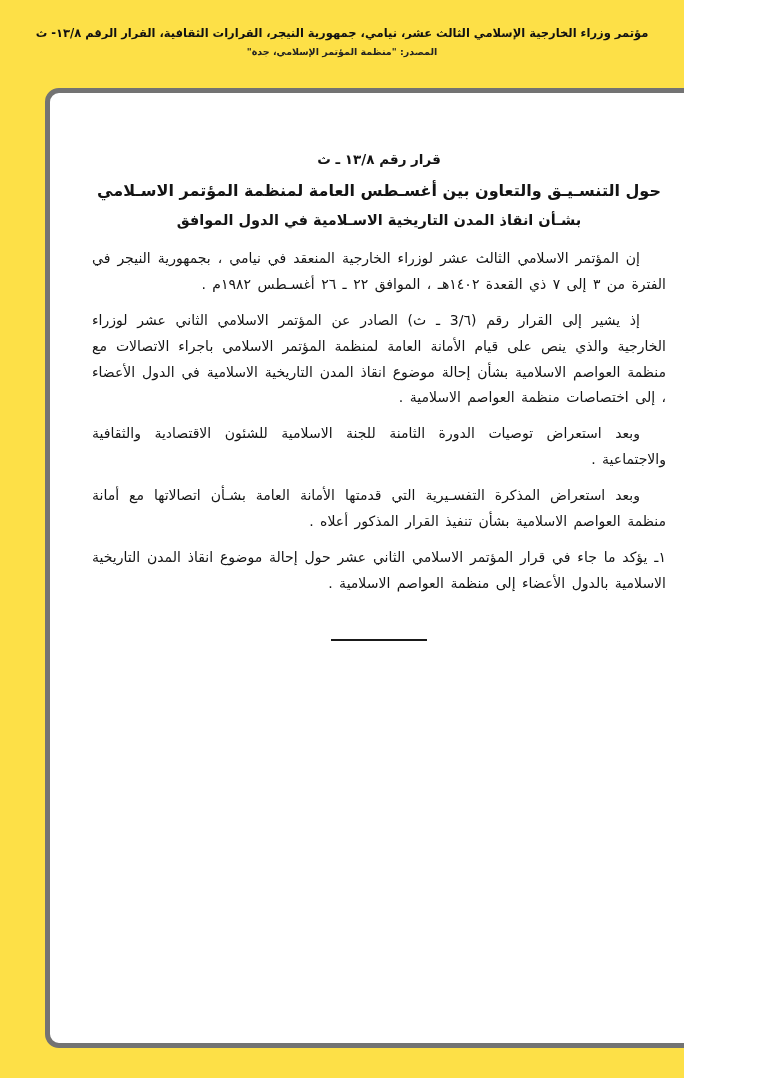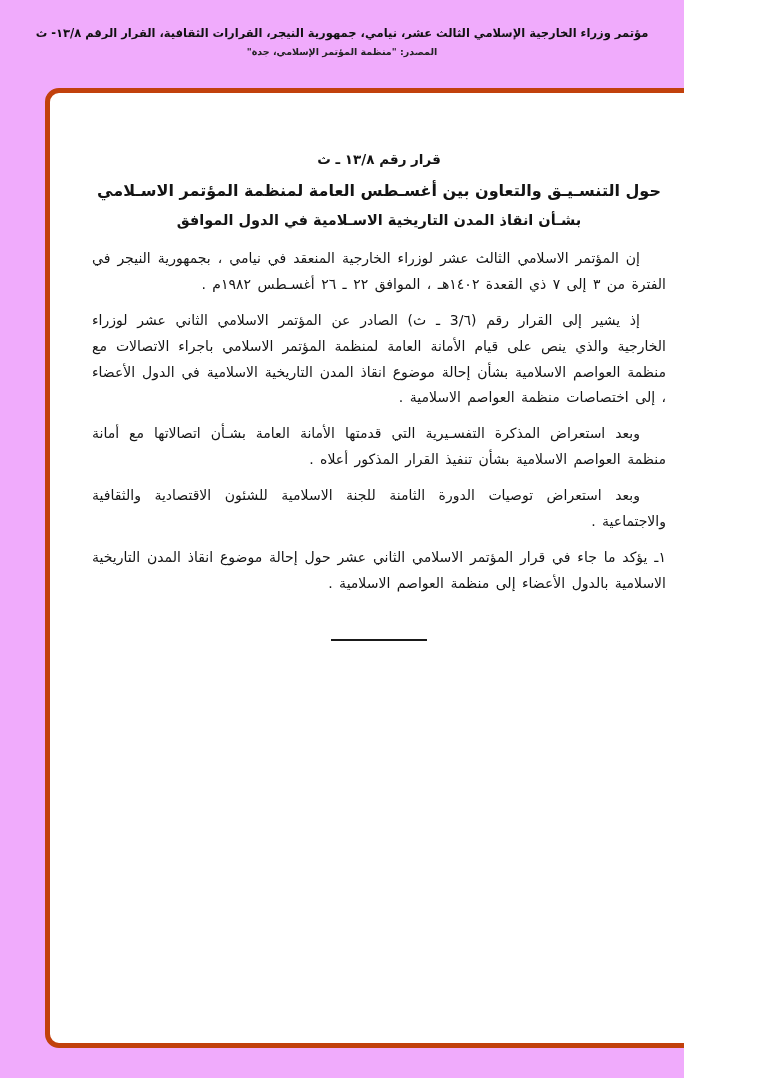--- a/index.html
+++ b/index.html
@@ -5,21 +5,21 @@
   * { margin: 0; padding: 0; box-sizing: border-box; }
   html, body {
     width: 758px;
     background: #ffffff;
     font-family: "DejaVu Sans", sans-serif;
   }
   .page {
     position: relative;
     width: 684px;
     height: 1078px;
-    background: #f0abfc;
+    background: #fde047;
     overflow: hidden;
   }
   
   .top-header {
     padding-top: 26px;
     text-align: center;
     direction: rtl;
     color: #111111;
   }
   .hdr-line1 {
@@ -33,21 +33,21 @@
     font-weight: bold;
     color: #222222;
   }
   
   .frame {
     position: absolute;
     left: 45px;
     top: 88px;
     width: 668px;
     height: 960px;
-    border: 5px solid #c2410c;
+    border: 5px solid #737373;
     border-radius: 14px;
     background: #ffffff;
   }
   
   .content {
     direction: rtl;
     padding: 58px 42px 0 42px;
     color: #141414;
   }
   .title-block { text-align: center; }
@@ -100,23 +100,23 @@
       <div class="title-block">
         <div class="title-1">قرار رقم ١٣/٨ ـ ث</div>
         <div class="title-2">حول التنسـيـق والتعاون بين أغسـطس العامة لمنظمة المؤتمر الاسـلامي</div>
         <div class="title-3">بشـأن انقاذ المدن التاريخية الاسـلامية في الدول الموافق</div>
       </div>
 
       <p class="para">إن المؤتمر الاسلامي الثالث عشر لوزراء الخارجية المنعقد في نيامي ، بجمهورية النيجر في الفترة من ٣ إلى ٧ ذي القعدة ١٤٠٢هـ ، الموافق ٢٢ ـ ٢٦ أغسـطس ١٩٨٢م .</p>
 
       <p class="para">إذ يشير إلى القرار رقم (3/٦ ـ ث) الصادر عن المؤتمر الاسلامي الثاني عشر لوزراء الخارجية والذي ينص على قيام الأمانة العامة لمنظمة المؤتمر الاسلامي باجراء الاتصالات مع منظمة العواصم الاسلامية بشأن إحالة موضوع انقاذ المدن التاريخية الاسلامية في الدول الأعضاء ، إلى اختصاصات منظمة العواصم الاسلامية .</p>
 
+      <p class="para">وبعد استعراض توصيات الدورة الثامنة للجنة الاسلامية للشئون الاقتصادية والثقافية والاجتماعية .</p>
+
       <p class="para">وبعد استعراض المذكرة التفسـيرية التي قدمتها الأمانة العامة بشـأن اتصالاتها مع أمانة منظمة العواصم الاسلامية بشأن تنفيذ القرار المذكور أعلاه .</p>
-
-      <p class="para">وبعد استعراض توصيات الدورة الثامنة للجنة الاسلامية للشئون الاقتصادية والثقافية والاجتماعية .</p>
 
       <p class="para item">١ـ يؤكد ما جاء في قرار المؤتمر الاسلامي الثاني عشر حول إحالة موضوع انقاذ المدن التاريخية الاسلامية بالدول الأعضاء إلى منظمة العواصم الاسلامية .</p>
 
 
       <div class="divider"></div>
 
     </div>
   </div>
 
 </div>

